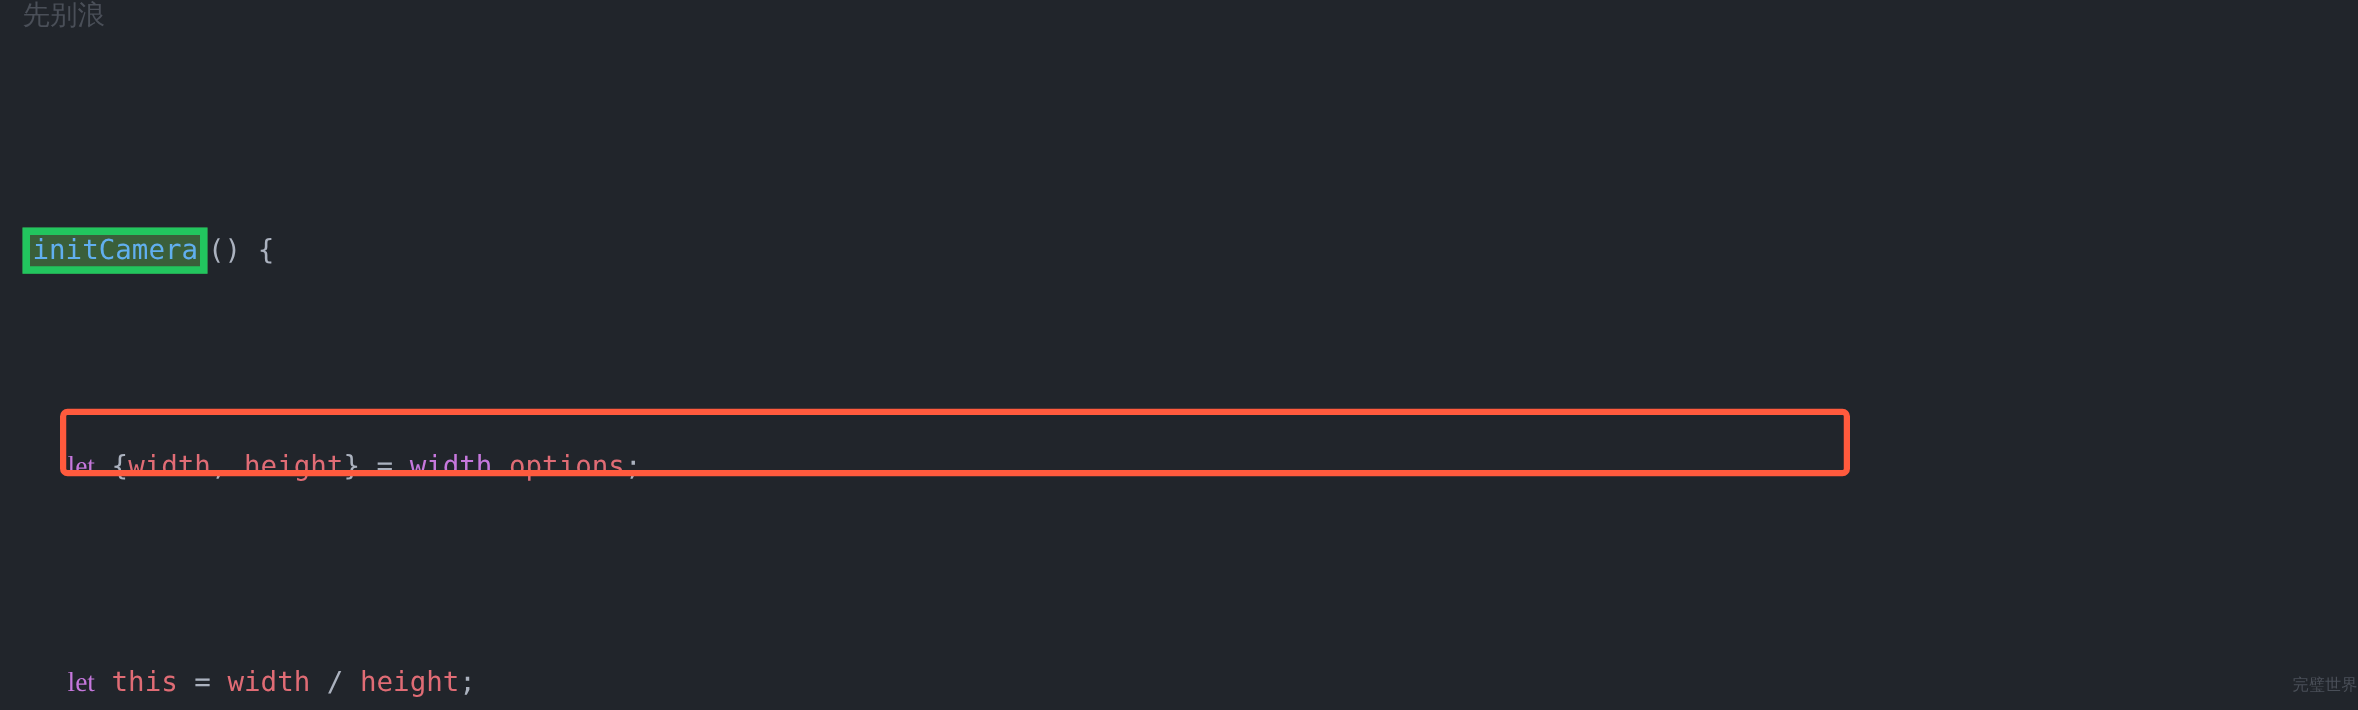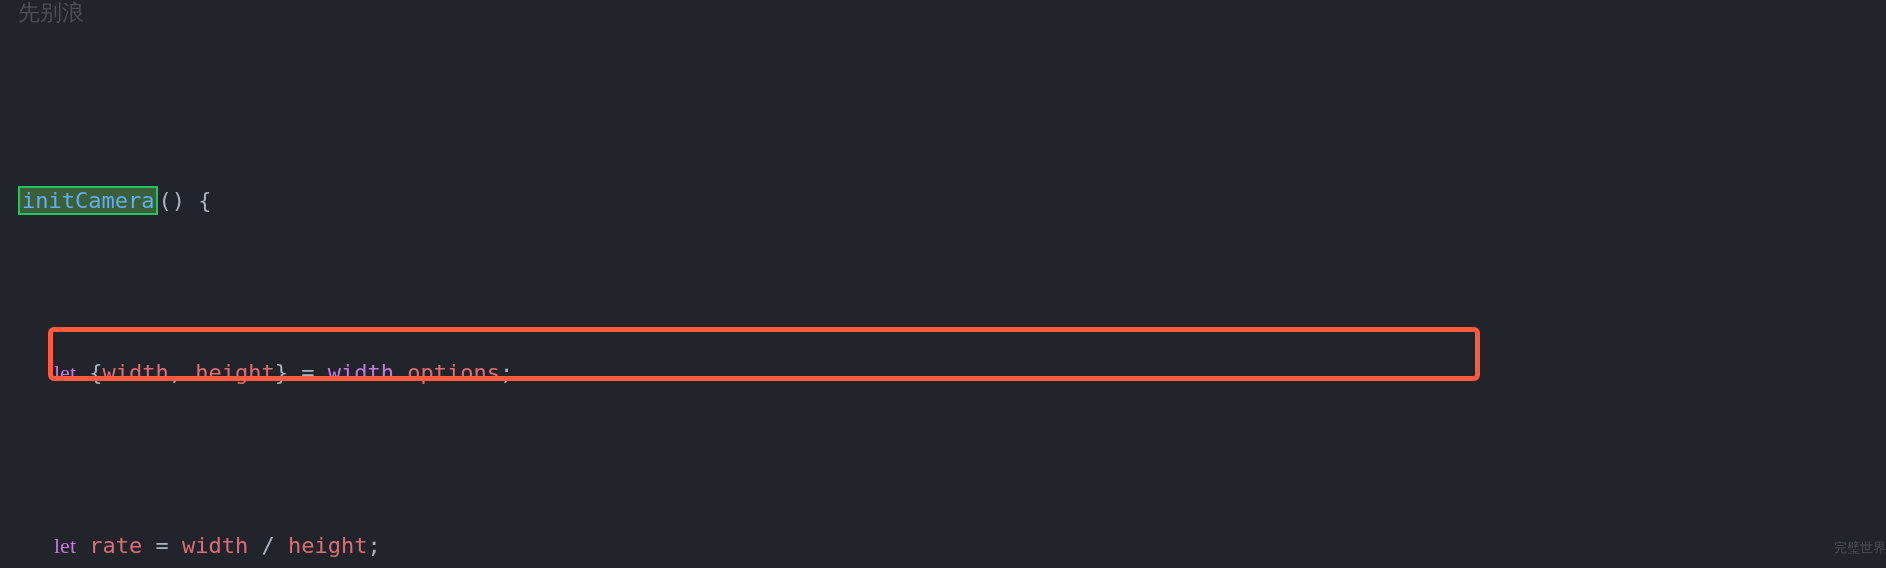--- a/index.html
+++ b/index.html
@@ -29,21 +29,21 @@
     .indent1 { padding-left: 36px; }
     .faded-top {
       color: #4a4f58;
       font-size: 22px;
       position: absolute;
       top: -8px;
       left: 18px;
     }
     .method-highlight {
       background: #3a5f3a;
-      border: 2px solid #22c55e;
+      border: 6px solid #22c55e;
       padding: 0 2px;
       color: #61afef;
     }
     .keyword { color: #c678dd; font-family: Liberation Serif, serif; }
     .variable { color: #e06c75; }
     .property { color: #e06c75; }
     .this-kw { color: #c678dd; }
     .punct { color: #abb2bf; }
     .operator { color: #abb2bf; }
     .highlight-box {
@@ -68,21 +68,21 @@
 </head>
 <body>
 
 <div class="code-container">
   <span class="faded-top">先别浪</span>
 
   <span class="line"><span class="method-highlight">initCamera</span><span class="punct">() {</span></span>
 
   <span class="line indent1"><span class="keyword">let</span> <span class="punct">{</span><span class="property">width</span><span class="punct">, </span><span class="property">height</span><span class="punct">}</span><span class="operator"> = </span><span class="this-kw">width</span><span class="punct">.</span><span class="variable">options</span><span class="punct">;</span></span>
 
-  <span class="line indent1"><span class="keyword">let</span> <span class="variable">rate</span><span class="operator"> = </span><span class="variable">width</span><span class="operator"> / </span><span class="variable">height</span><span class="punct">;</span></span>
+  <span class="line indent1"><span class="keyword">let</span> <span class="variable">this</span><span class="operator"> = </span><span class="variable">width</span><span class="operator"> / </span><span class="variable">height</span><span class="punct">;</span></span>
 
   
 
   
 
   
 
   
 
   

